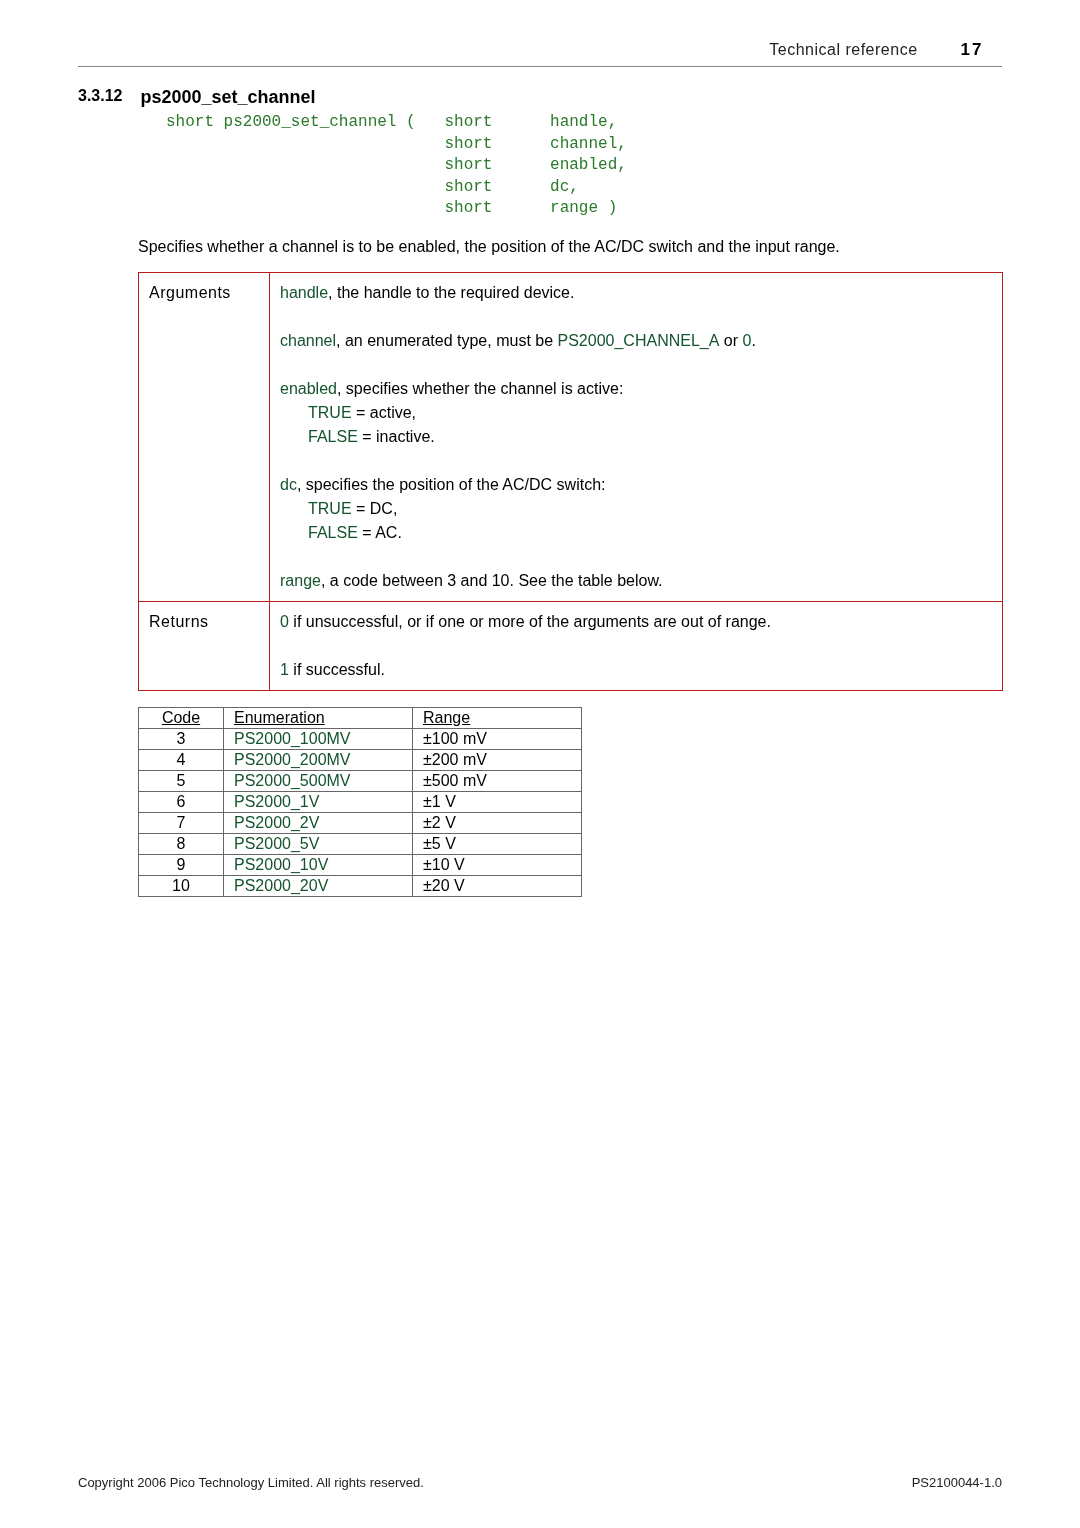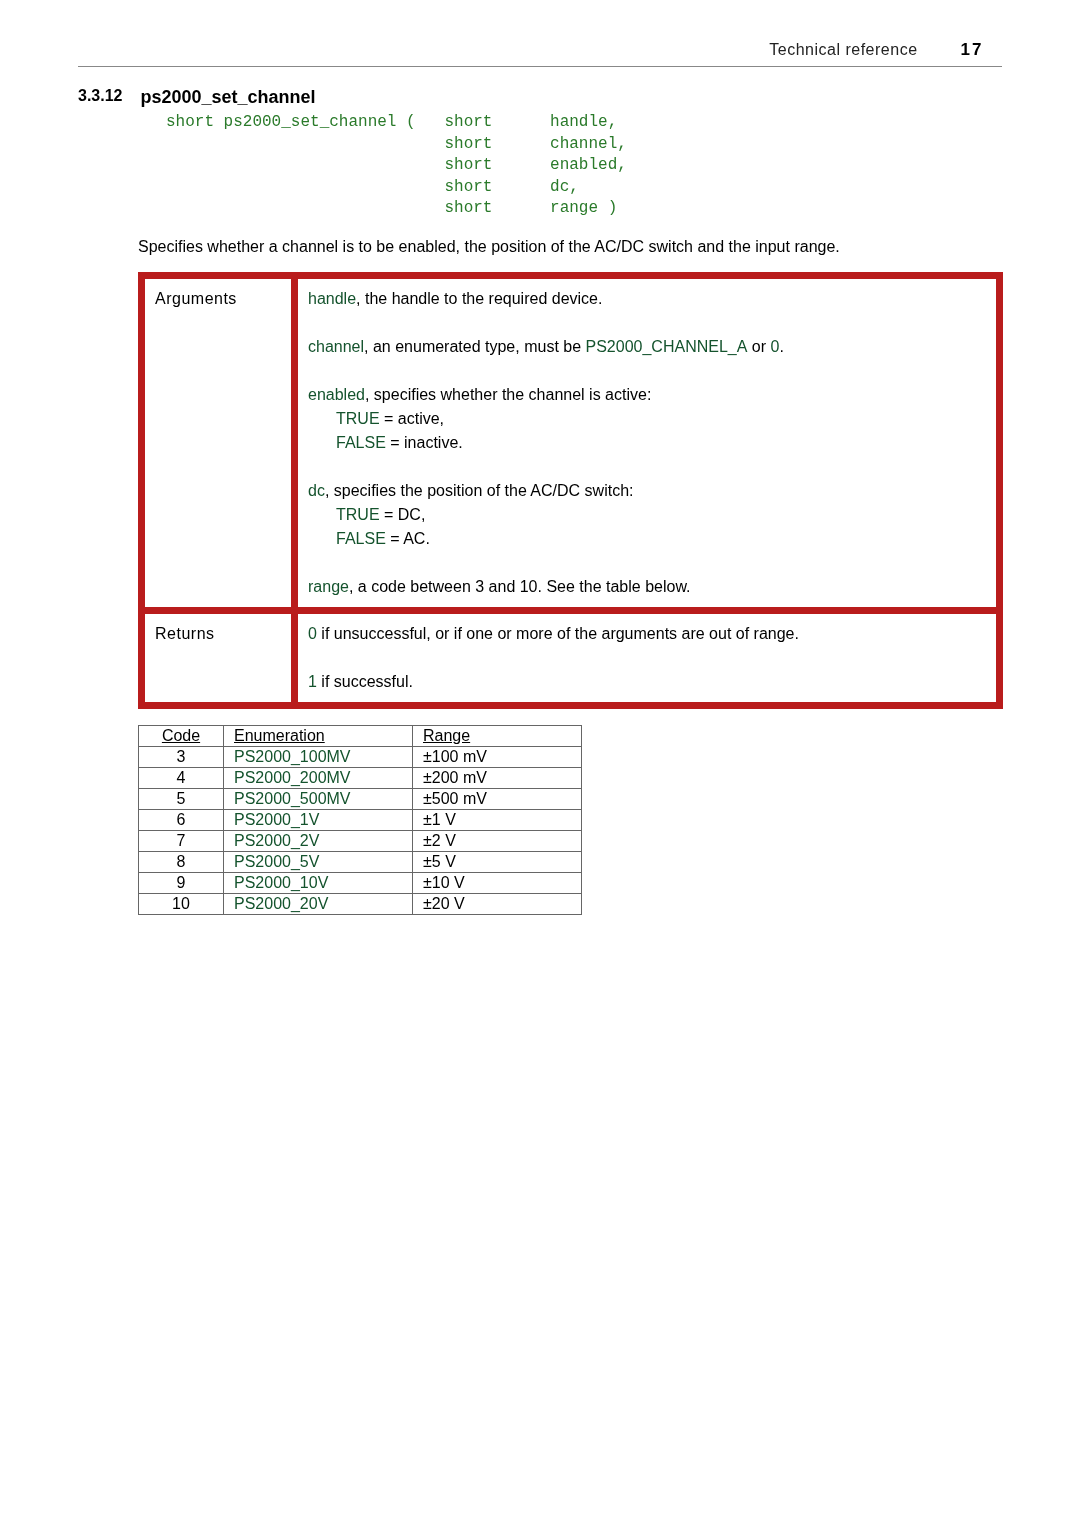--- a/index.html
+++ b/index.html
@@ -73,22 +73,22 @@
     line-height: 1.35;
     margin-bottom: 14px;
   }
   .args-table {
     margin-left: 60px;
     border-collapse: collapse;
     width: 865px;
     margin-bottom: 16px;
   }
   .args-table td {
-    border: 7px solid #b91c1c;
-    padding: 8px 28px 8px 10px;
+    border: 1px solid #b91c1c;
+    padding: 8px 12px 8px 10px;
     font-size: 16px;
     vertical-align: top;
     line-height: 1.5;
   }
   .args-table td.label-cell {
     width: 108px;
     letter-spacing: 0.5px;
   }
   .mono {
     font-family: Liberation Sans, sans-serif;
@@ -230,14 +230,18 @@
       <td>±10 V</td>
     </tr>
     <tr>
       <td class="center">10</td>
       <td class="mono">PS2000_20V</td>
       <td>±20 V</td>
     </tr>
   </tbody>
     </table>
 
+  <div class="footer">
+    <span>Copyright 2006 Pico Technology Limited. All rights reserved.</span>
+    <span class="footer-right">PS2100044-1.0</span>
+  </div>
 
 </div>
 
 </body></html>

